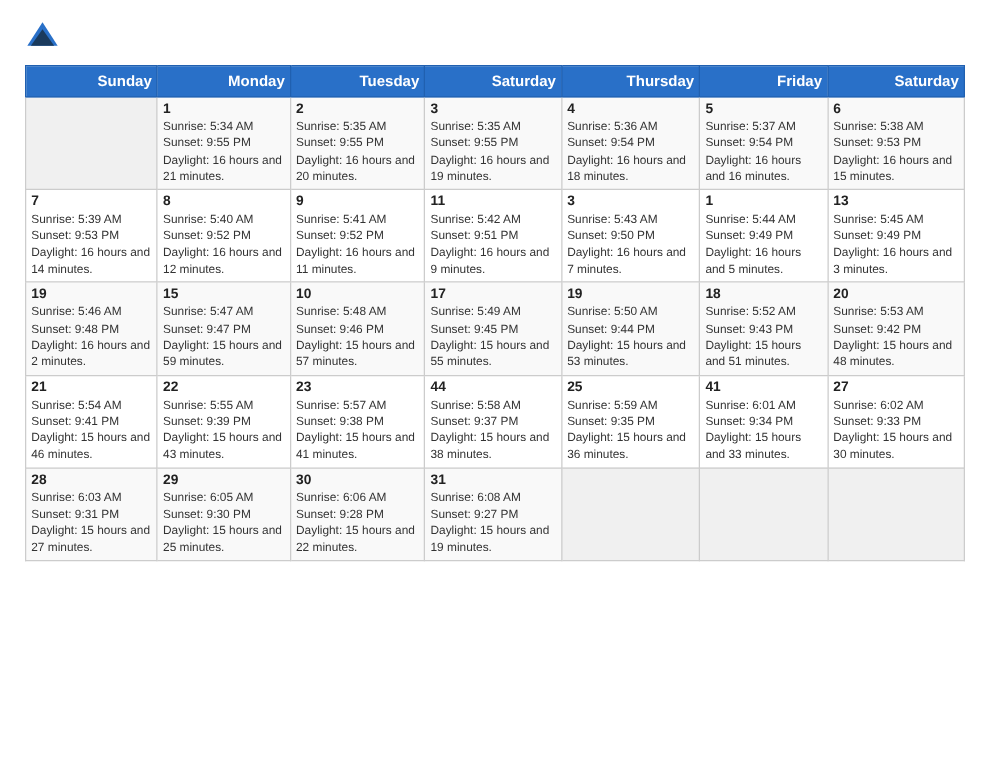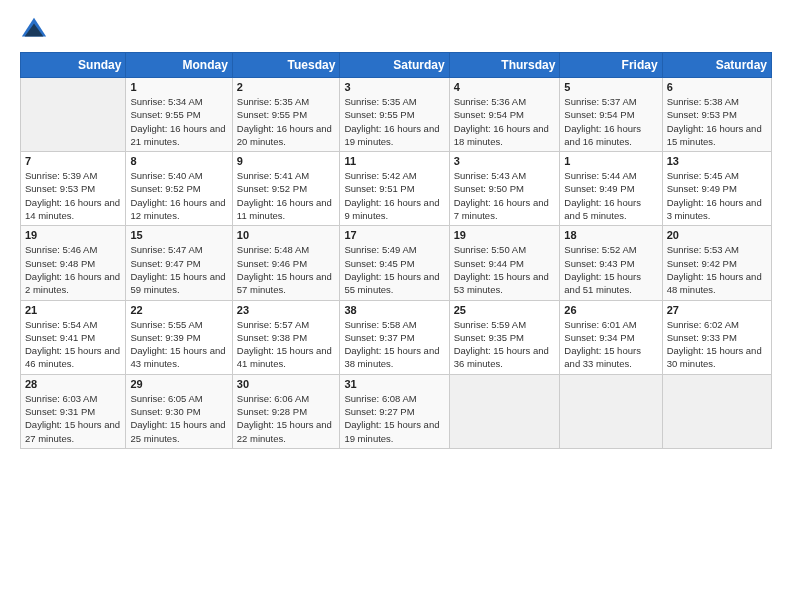--- a/index.html
+++ b/index.html
@@ -217,29 +217,29 @@
           </td>
           <td>
             <span class="day-number">22</span>
         <div class="day-detail">Sunrise: 5:55 AM<br>Sunset: 9:39 PM<br>Daylight: 15 hours and 43 minutes.</div>
           </td>
           <td>
             <span class="day-number">23</span>
         <div class="day-detail">Sunrise: 5:57 AM<br>Sunset: 9:38 PM<br>Daylight: 15 hours and 41 minutes.</div>
           </td>
           <td>
-            <span class="day-number">38</span>
+            <span class="day-number">44</span>
         <div class="day-detail">Sunrise: 5:58 AM<br>Sunset: 9:37 PM<br>Daylight: 15 hours and 38 minutes.</div>
           </td>
           <td>
             <span class="day-number">25</span>
         <div class="day-detail">Sunrise: 5:59 AM<br>Sunset: 9:35 PM<br>Daylight: 15 hours and 36 minutes.</div>
           </td>
           <td>
-            <span class="day-number">26</span>
+            <span class="day-number">41</span>
         <div class="day-detail">Sunrise: 6:01 AM<br>Sunset: 9:34 PM<br>Daylight: 15 hours and 33 minutes.</div>
           </td>
           <td>
             <span class="day-number">27</span>
         <div class="day-detail">Sunrise: 6:02 AM<br>Sunset: 9:33 PM<br>Daylight: 15 hours and 30 minutes.</div>
           </td>
         </tr>
         <tr>
           <td>
             <span class="day-number">28</span>

